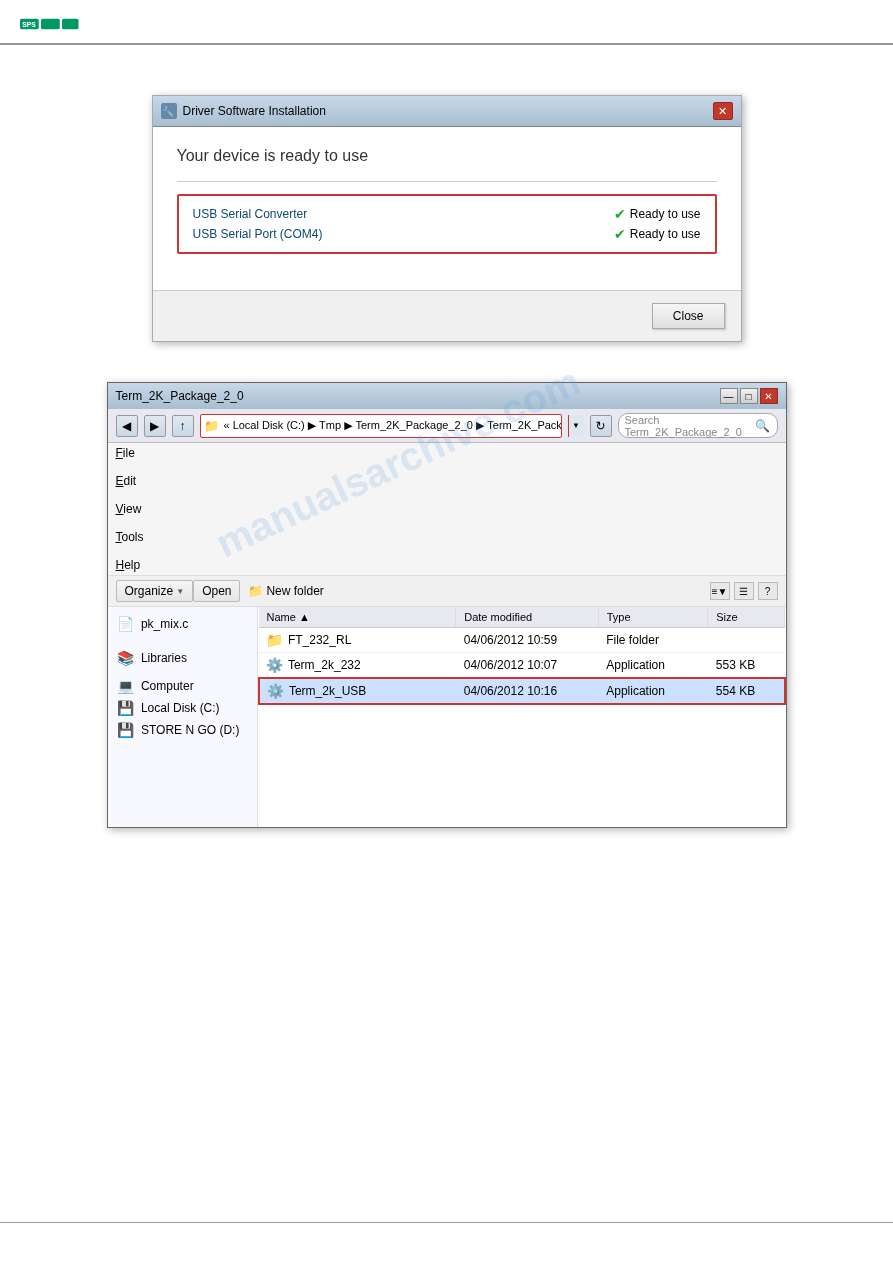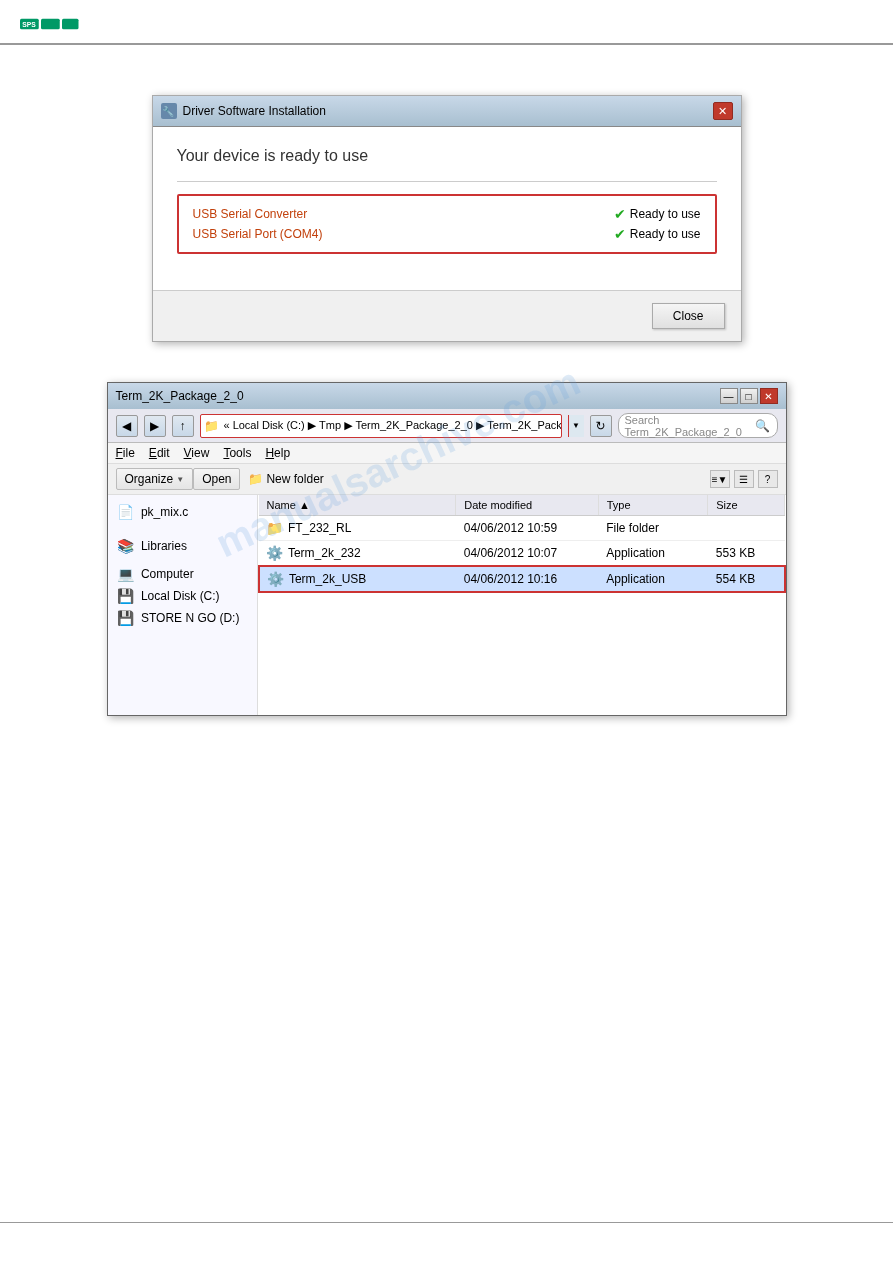--- a/index.html
+++ b/index.html
@@ -108,21 +108,21 @@
       align-items: center;
       justify-content: space-between;
       margin-bottom: 4px;
     }
     .device-item:last-child {
       margin-bottom: 0;
       gap: 9px;
     }
     .device-name {
       font-size: 12px;
-      color: #c2410c;
+      color: #0c4a6e;
     }
     .device-status {
       display: flex;
       align-items: center;
       gap: 4px;
       font-size: 12px;
       color: #000;
     }
     .check-icon {
       color: #22aa22;
@@ -259,20 +259,21 @@
     .search-icon {
       font-size: 12px;
       color: #555;
     }
     .explorer-menubar {
       padding: 3px 8px;
       display: flex;
       gap: 14px;
       border-bottom: 1px solid #ddd;
       background: #f5f5f5;
+      flex-direction: column;
     }
     .menu-item {
       font-size: 12px;
       color: #000;
       cursor: pointer;
       text-decoration: underline;
       text-decoration-color: transparent;
     }
     .menu-item .underline-char {
       text-decoration: underline;

